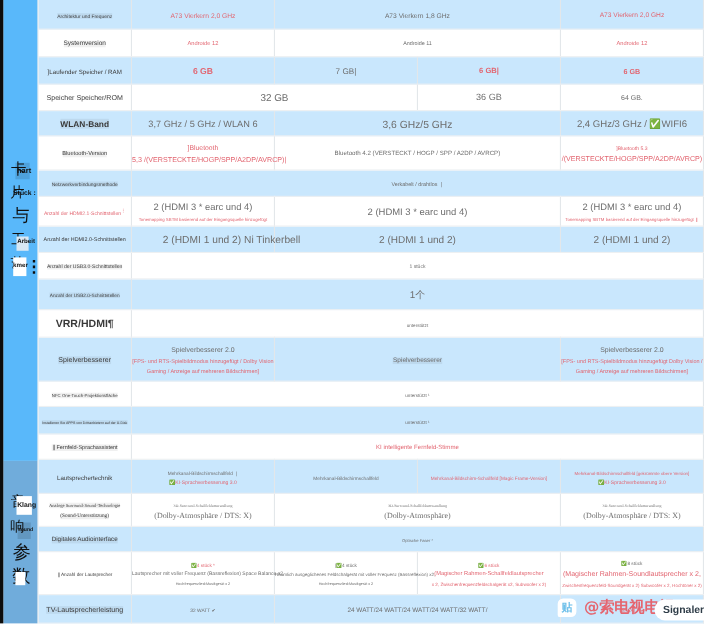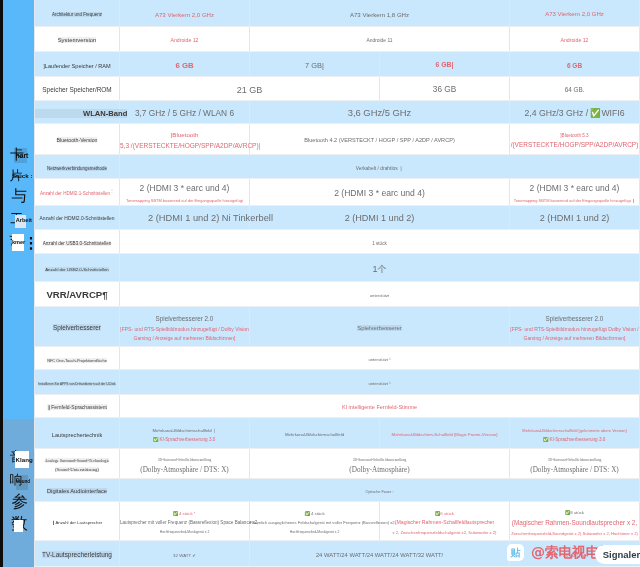--- a/index.html
+++ b/index.html
@@ -85,32 +85,32 @@
             </td>
             <td>
               <span class="ln" style="line-height:7.93px"><span class="red" style="font-size:6.5px;font-weight:700;">6 GB</span></span>
             </td>
           </tr>
           <tr class="white" style="height: 24px;">
             <td class="lbl">
               <span class="ln" style="line-height:8.0625px"><span class="dark" style="font-size:6.45px;">Speicher Speicher/ROM</span></span>
             </td>
             <td colspan="2">
-              <span class="ln" style="line-height:10.98px"><span class="grey" style="font-size:9px;">21 GB</span></span>
+              <span class="ln" style="line-height:10.98px"><span class="grey" style="font-size:9px;">32 GB</span></span>
             </td>
             <td>
               <span class="ln" style="line-height:10.065px"><span class="grey" style="font-size:8.25px;">36 GB</span></span>
             </td>
             <td>
               <span class="ln" style="line-height:7.746999999999999px"><span class="grey" style="font-size:6.35px;">64 GB.</span></span>
             </td>
           </tr>
           <tr class="blue" style="height: 23px;">
             <td class="lbl">
-              <span class="ln" style="line-height:9.5px"><span class="dark hl" style="font-size:7.6px;font-weight:700;padding-left:48px;">WLAN-Band</span></span>
+              <span class="ln" style="line-height:9.5px"><span class="dark hl" style="font-size:7.6px;font-weight:700;">WLAN-Band</span></span>
             </td>
             <td>
               <span class="ln" style="line-height:10.187px"><span class="grey" style="font-size:8.35px;">3,7 GHz / 5 GHz / WLAN 6</span></span>
             </td>
             <td colspan="2">
               <span class="ln" style="line-height:11.468px"><span class="grey" style="font-size:9.4px;">3,6 GHz/5 GHz</span></span>
             </td>
             <td>
               <span class="ln" style="line-height:10.613999999999999px"><span class="grey" style="font-size:8.7px;">2,4 GHz/3 GHz / ✅WIFI6</span></span>
             </td>
@@ -182,21 +182,21 @@
           <tr class="blue" style="height: 28px;">
             <td class="lbl">
               <span class="ln" style="line-height:5.375px"><span class="dark hl" style="font-size:4.3px;">Anzahl der USB2.0-Schnittstellen</span></span>
             </td>
             <td colspan="4">
               <span class="ln" style="line-height:10.98px"><span class="grey" style="font-size:9px;">1个</span></span>
             </td>
           </tr>
           <tr class="white" style="height: 25px;">
             <td class="lbl">
-              <span class="ln" style="line-height:12px"><span class="dark" style="font-size:9.6px;font-weight:700;">VRR/AVRCP¶</span></span>
+              <span class="ln" style="line-height:12px"><span class="dark" style="font-size:9.6px;font-weight:700;">VRR/HDMI¶</span></span>
             </td>
             <td colspan="4">
               <span class="ln" style="line-height:5.124px"><span class="grey" style="font-size:4.2px;">unterstützt</span></span>
             </td>
           </tr>
           <tr class="blue" style="height: 40px;">
             <td class="lbl">
               <span class="ln" style="line-height:8px"><span class="dark hl" style="font-size:6.4px;">Spielverbesserer</span></span>
             </td>
             <td>

